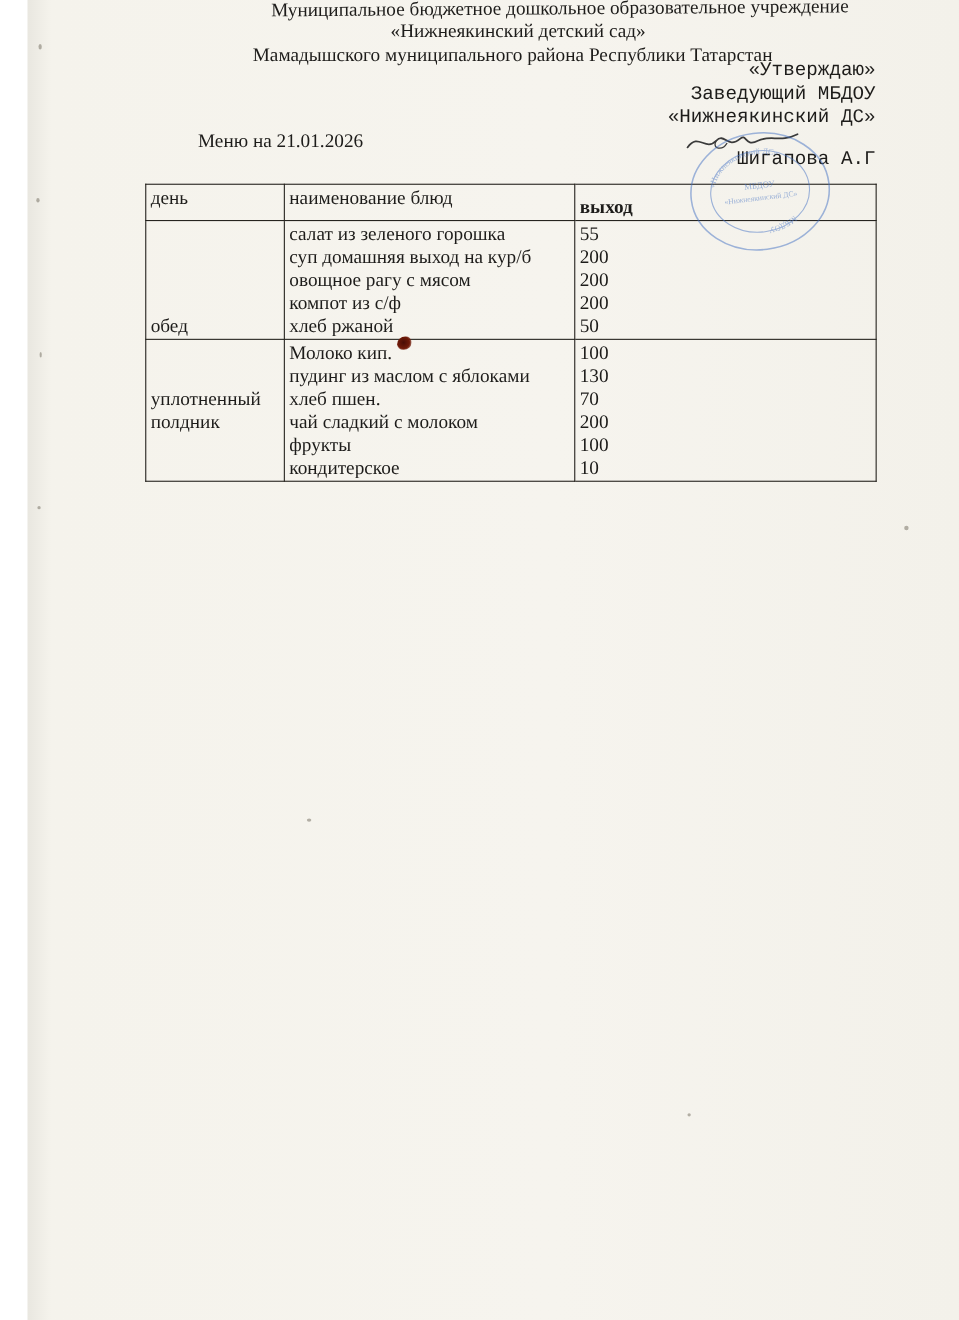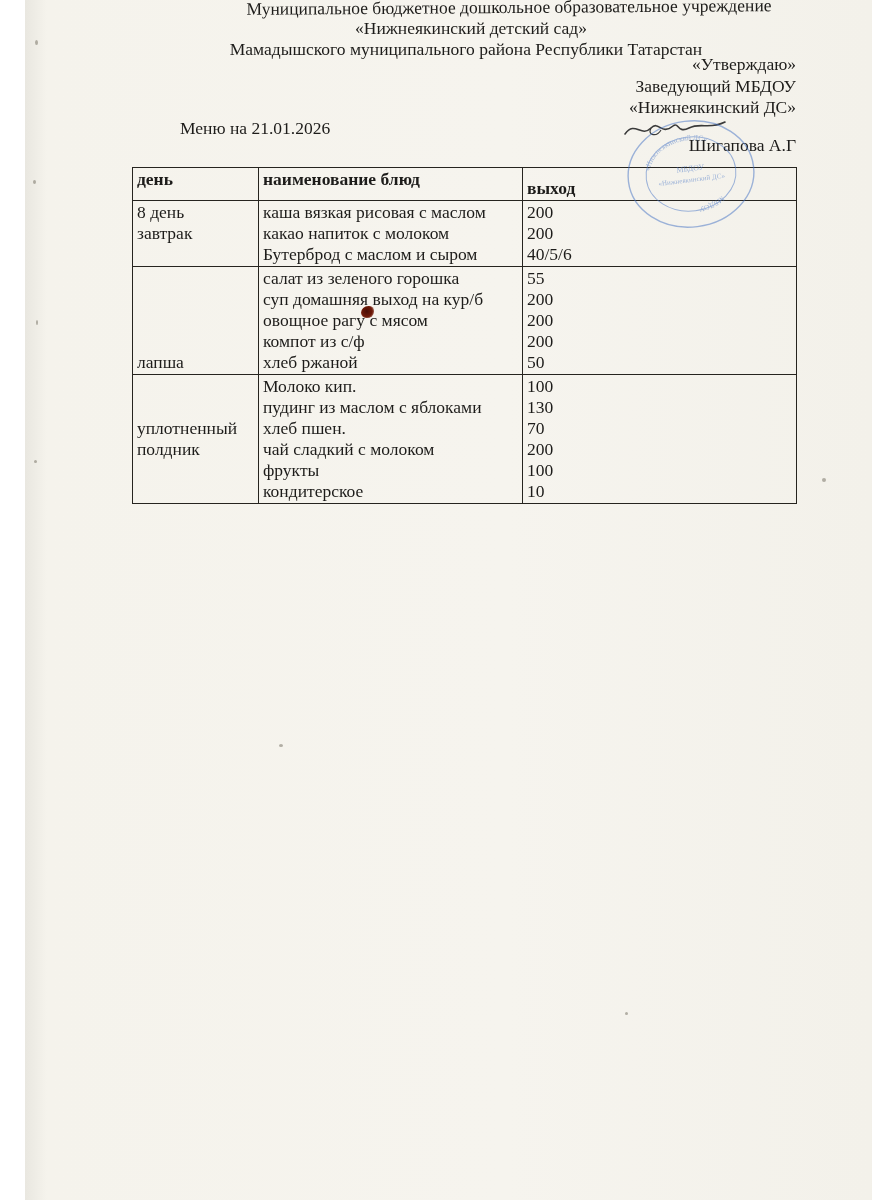--- a/index.html
+++ b/index.html
@@ -11,21 +11,21 @@
     color:#1d1c1a;
     overflow:hidden;
     margin-left:25px;
   }
   
   .doc-header{position:absolute;top:-3px;left:0;width:100%;text-align:center;font-size:17.5px;line-height:21px;}
   .doc-header .l1{transform:translateX(48px) rotate(-0.4deg);}
   .doc-header .l2{transform:translateX(10px);}
   .doc-header .l3{transform:translateX(5px);}
   
-  .approval{position:absolute;top:54px;right:101px;text-align:right;font-size:17.5px;line-height:21.5px;}
+  .approval{position:absolute;top:54px;right:101px;text-align:right;font-size:17.5px;line-height:21.5px;font-family:Liberation Mono, monospace;}
   .approval .name-line{margin-top:16px;}
   
   .menu-title{position:absolute;left:155px;top:118px;font-size:17.5px;}
   
   .signature{position:absolute;left:596px;top:110px;z-index:3;}
   
   .stamp{position:absolute;left:596px;top:116px;z-index:4;pointer-events:none;}
   
   .menu-table{
     position:absolute;left:107px;top:167px;
@@ -34,21 +34,21 @@
   }
   .menu-table td,.menu-table th{
     border:1.6px solid #26241f;
     padding:1px 3px 1px 4px;
     text-align:left;vertical-align:top;
     overflow:hidden;white-space:nowrap;
   }
   .menu-table col.c-day{width:126px;}
   .menu-table col.c-dish{width:264px;}
   .menu-table col.c-out{width:274px;}
-  .menu-table th{font-weight:bold;font-size:17.5px;}
+  .menu-table th{font-weight:normal;font-size:17.5px;}
   .menu-table th.th-out{font-weight:bold;vertical-align:bottom;}
   tr.hrow{height:33px;}
   tr.r0{height:63px;} tr.r1{height:32px;} tr.r2{height:99px;} tr.r3{height:126px;}
   td.v-bottom{vertical-align:bottom;}
   td.v-middle{vertical-align:middle;}
   .dish-line,.portion-line,.meal-line{display:block;}
   
   .ink-blot{
     position:absolute;left:336px;top:306px;width:13px;height:12px;border-radius:60% 40% 55% 45%;
     background:radial-gradient(circle at 45% 45%, #4a0d04 0%, #701a08 55%, rgba(112,26,8,0.15) 100%);
@@ -104,41 +104,25 @@
         <col class="c-dish">
         <col class="c-out">
       </colgroup>
     <tbody>
         <tr class="hrow">
       <th>день</th>
       <th>наименование блюд</th>
       <th class="th-out">выход</th>
     </tr>
 
-    <tr class="r0">
-      <td>
-        <span class="meal-line">8 день</span>
-        <span class="meal-line">завтрак</span>
-      </td>
-      <td>
-        <span class="dish-line">каша вязкая рисовая с маслом</span>
-        <span class="dish-line"> какао напиток  с молоком</span>
-        <span class="dish-line">Бутерброд с маслом и сыром</span>
-      </td>
-      <td>
-        <span class="portion-line">200</span>
-        <span class="portion-line">200</span>
-        <span class="portion-line">40/5/6</span>
-      </td>
-    </tr>
 
 
     <tr class="r2">
       <td class="v-bottom">
-        <span class="meal-line">лапша</span>
+        <span class="meal-line">обед</span>
       </td>
       <td>
         <span class="dish-line">салат из зеленого горошка</span>
         <span class="dish-line">суп домашняя выход на кур/б</span>
         <span class="dish-line">овощное рагу с мясом</span>
         <span class="dish-line">компот  из с/ф</span>
         <span class="dish-line">хлеб ржаной</span>
       </td>
       <td>
         <span class="portion-line">55</span>

